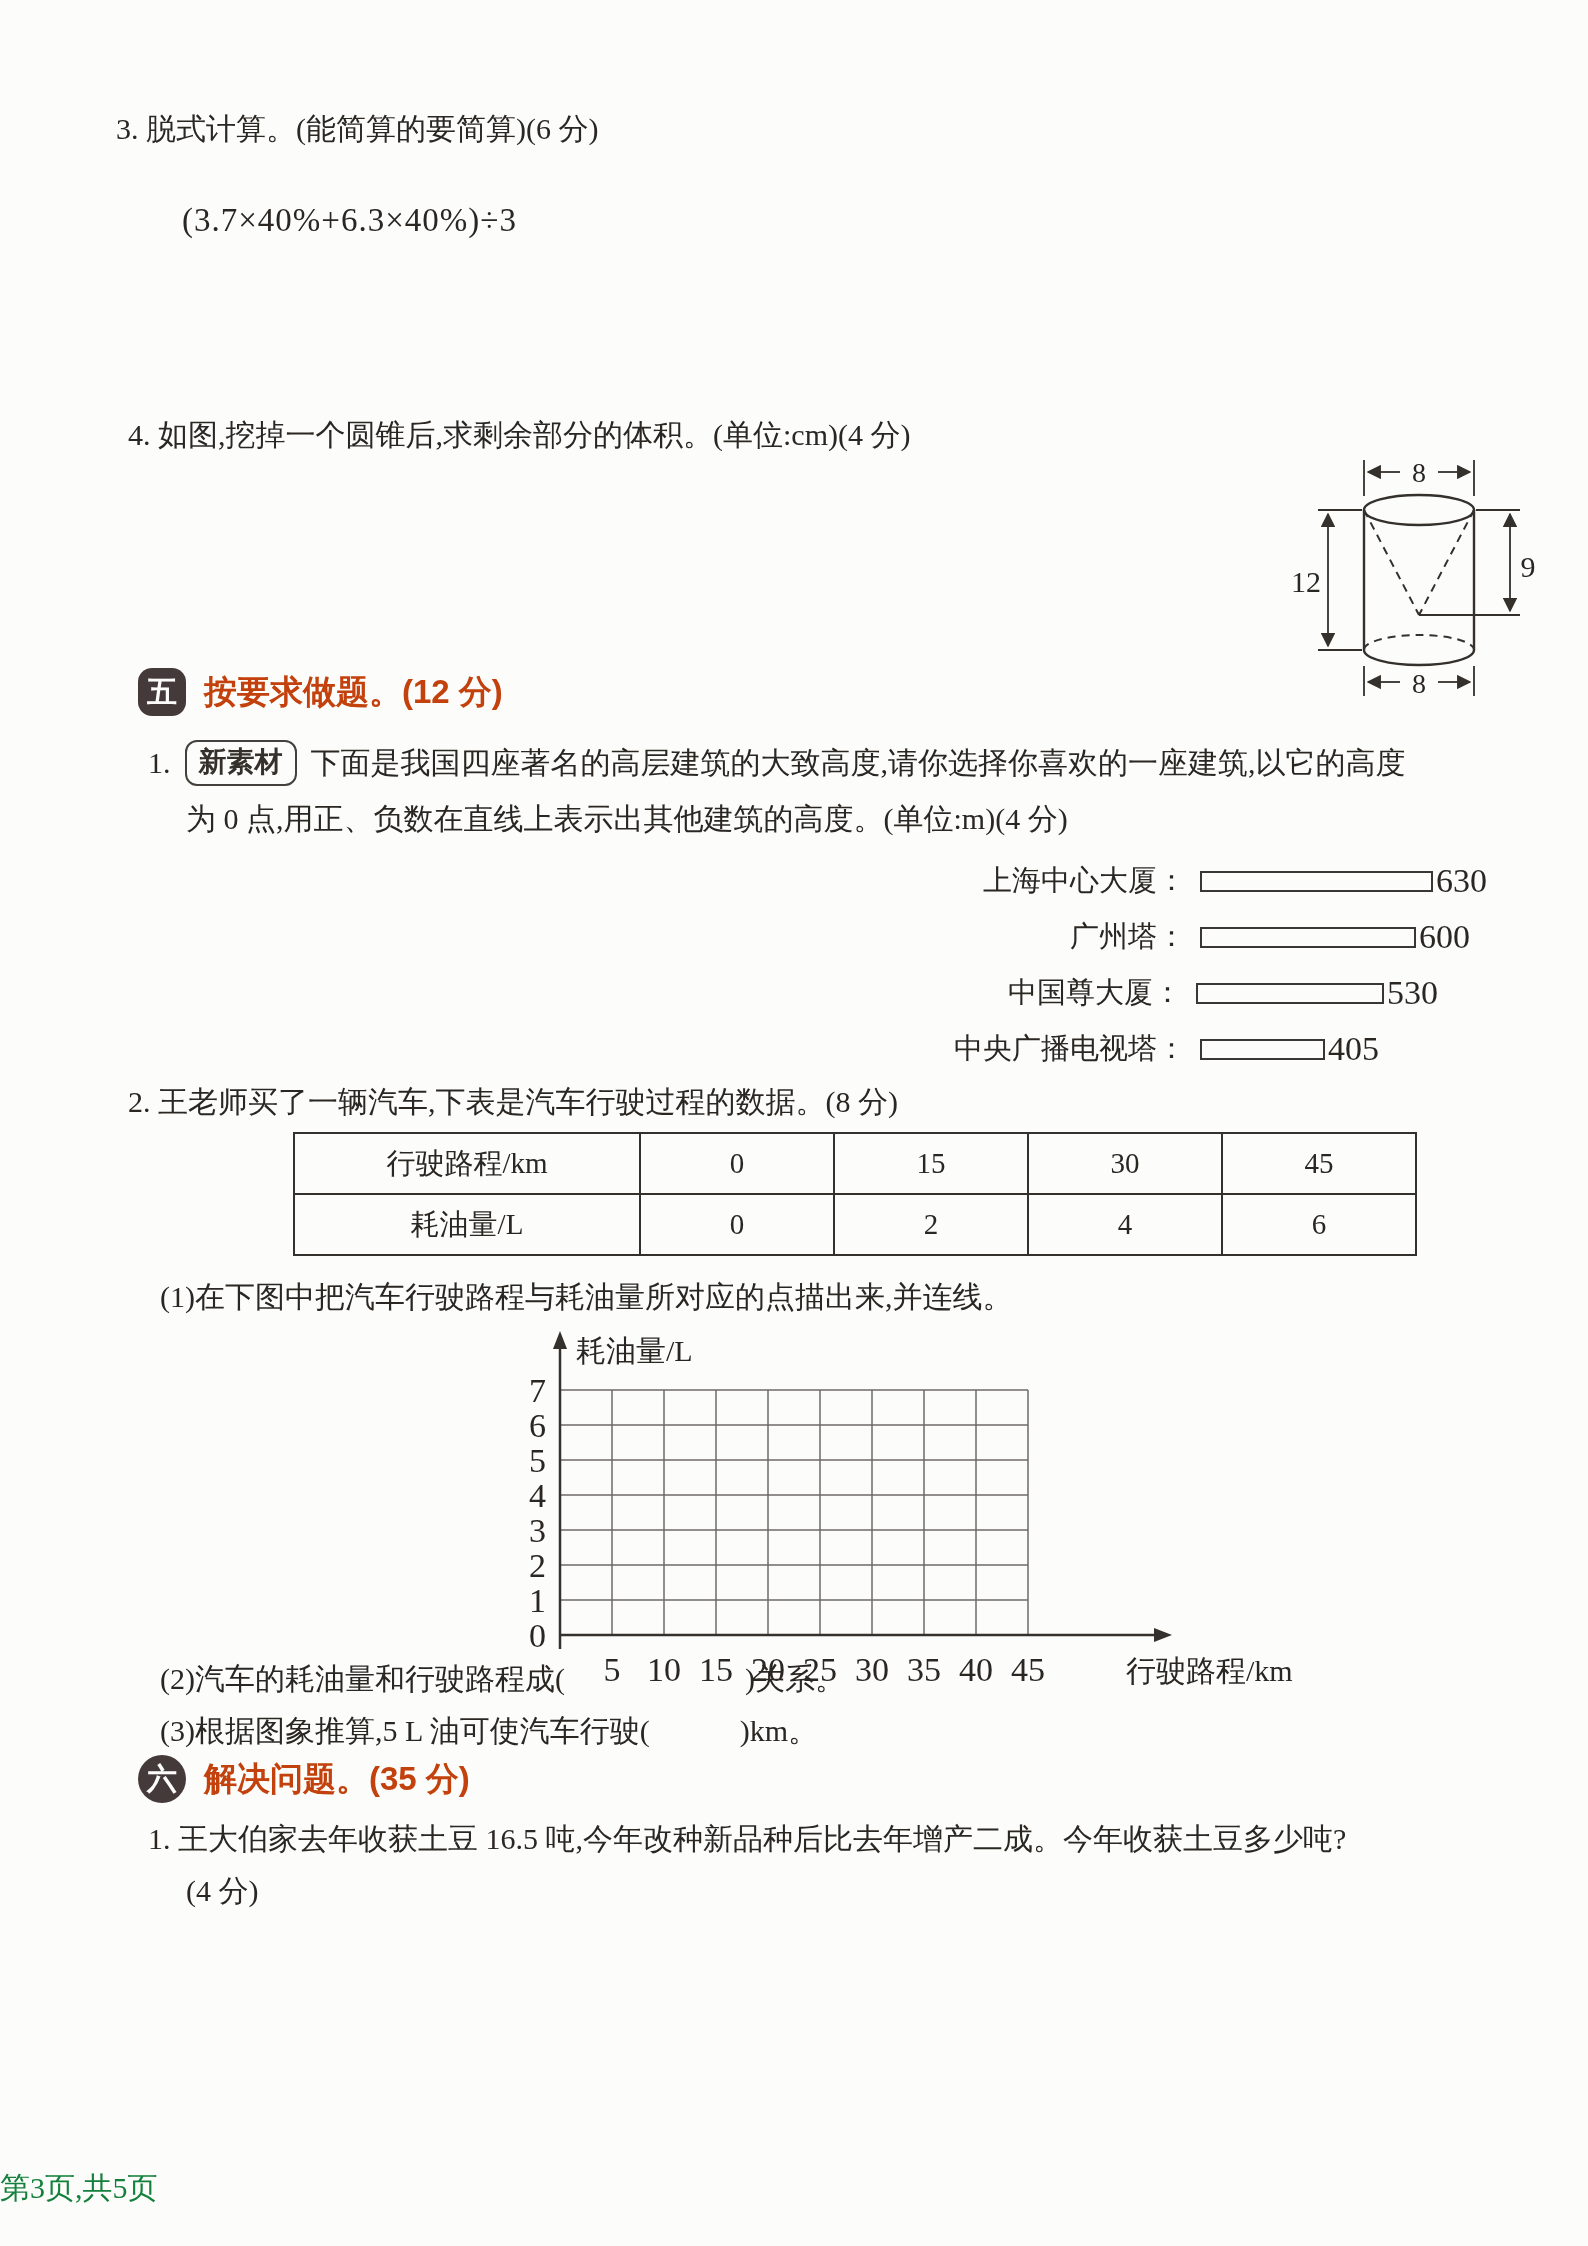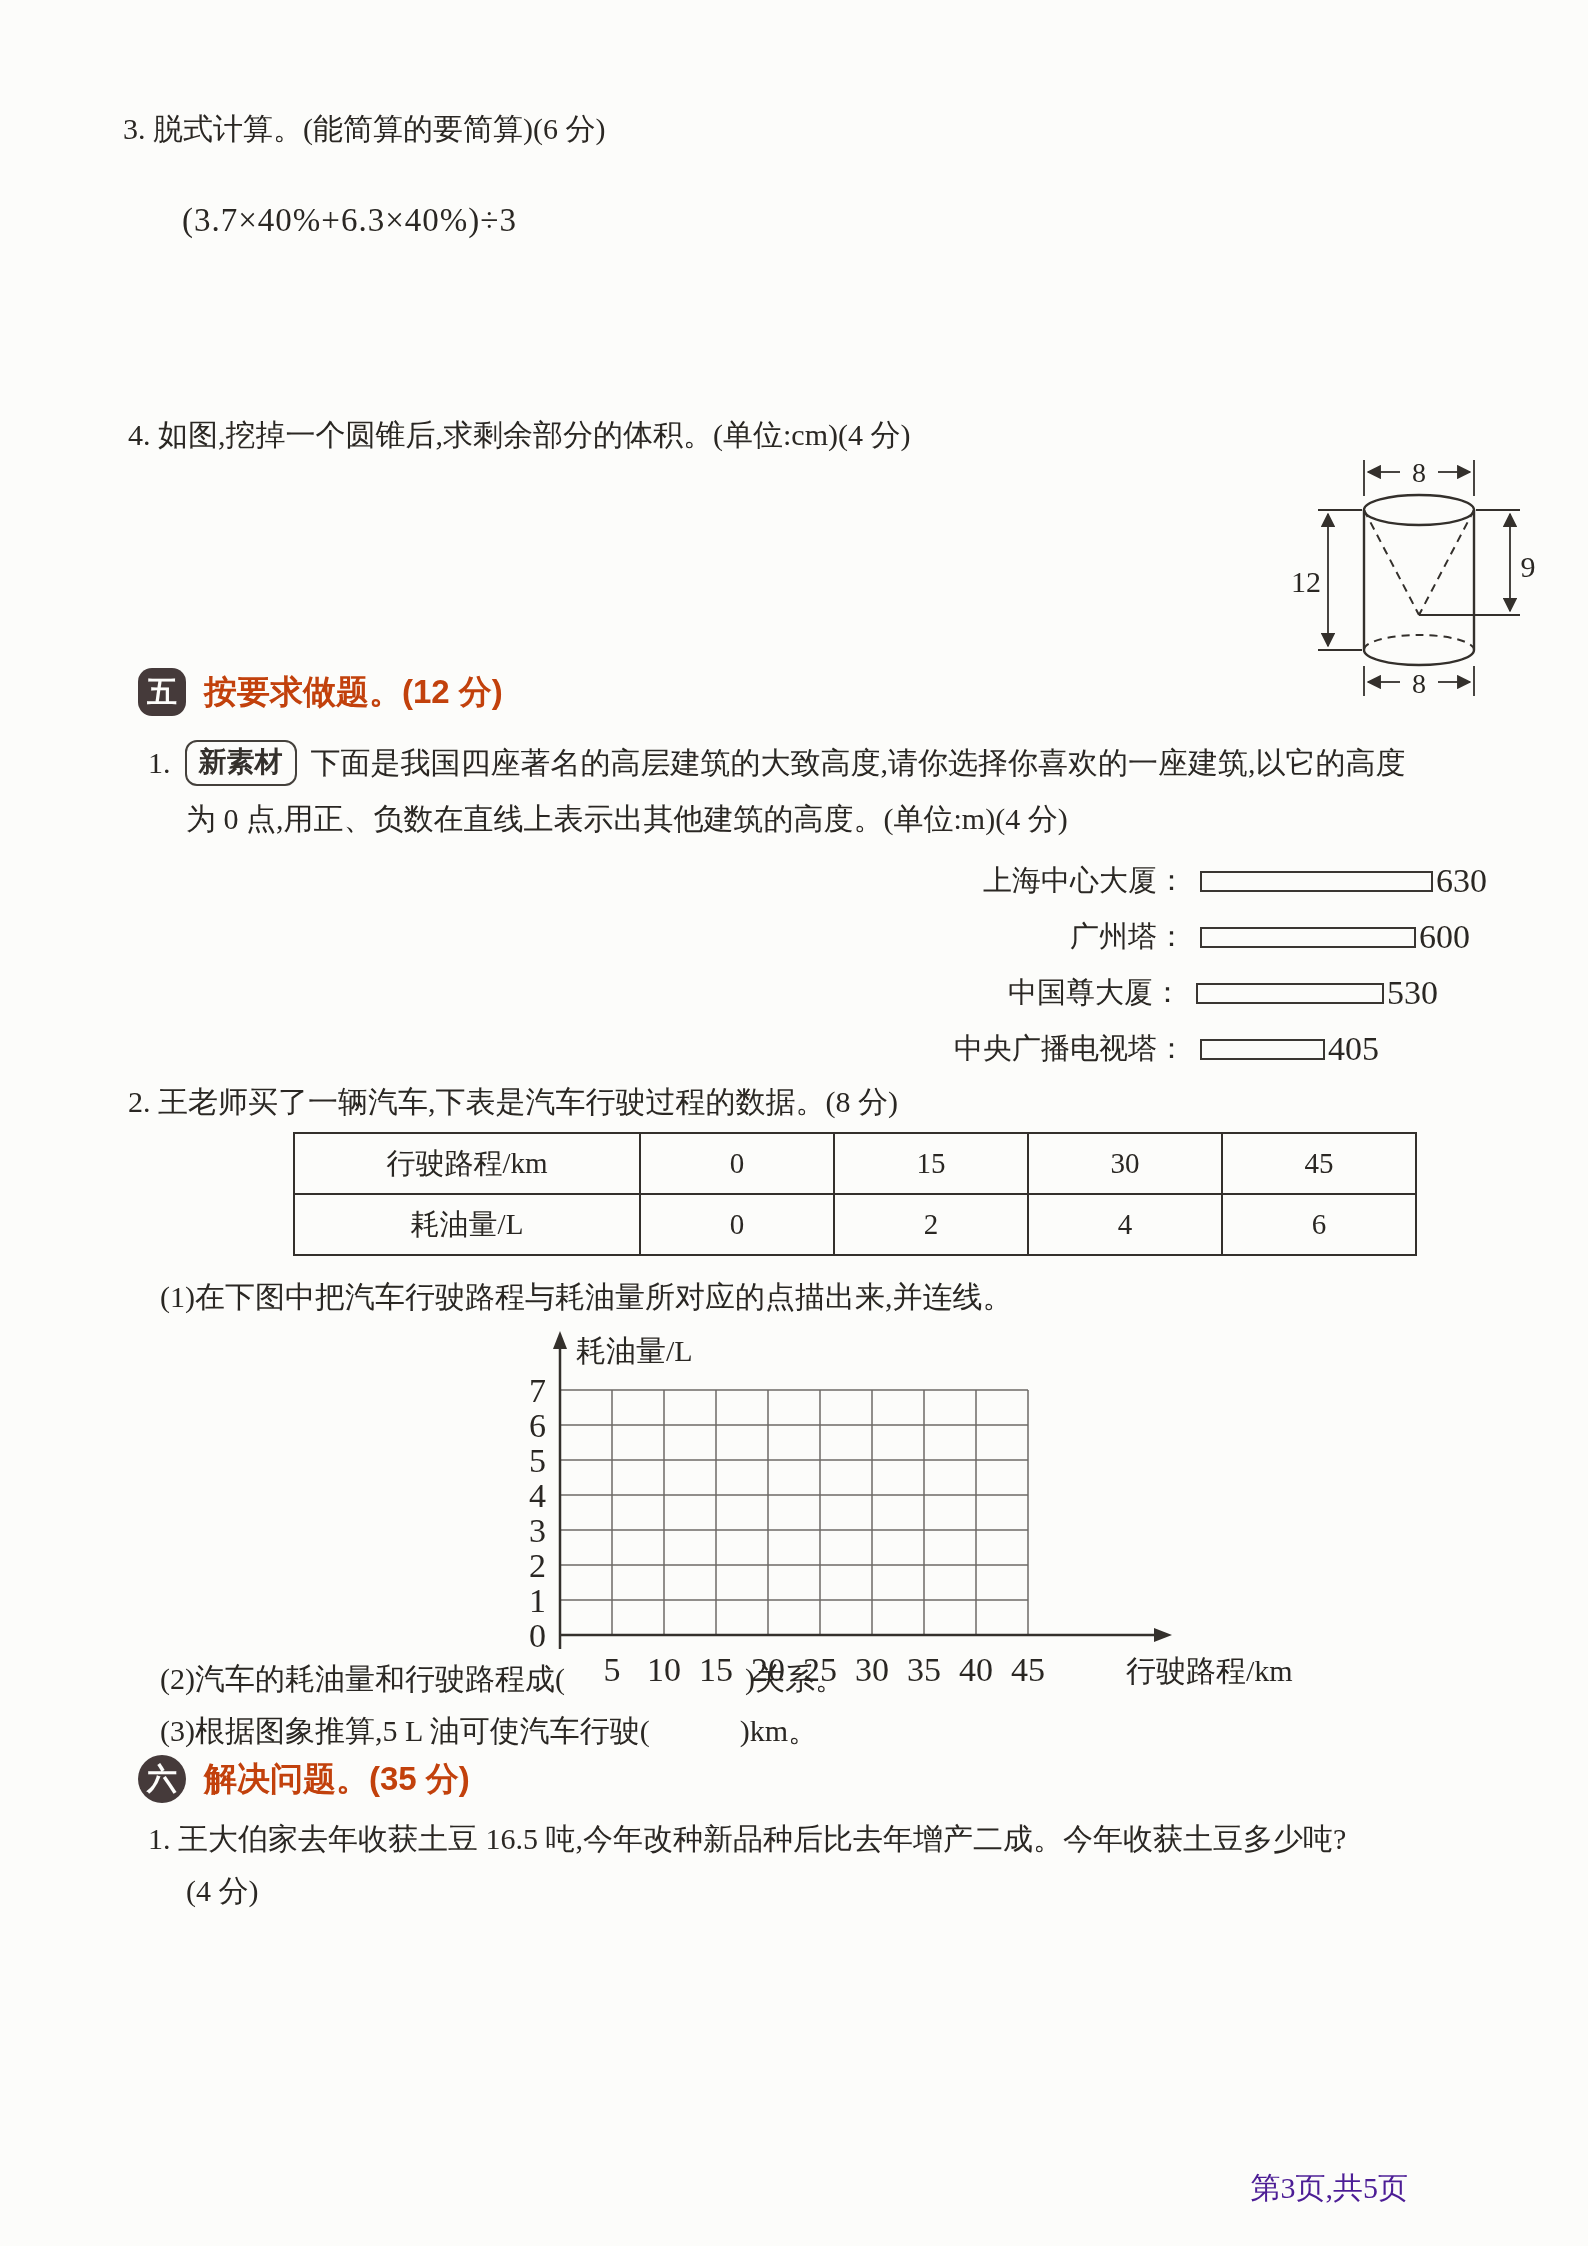--- a/index.html
+++ b/index.html
@@ -37,28 +37,28 @@
   .bld-bar{display:inline-block;height:17px;border:2.5px solid #3a3632;background:transparent;margin-left:14px;}
   .bld-val{font-size:34px;margin-left:3px;}
   table.data-table{border-collapse:collapse;table-layout:fixed;width:1114px;}
   table.data-table td{
     border:2.5px solid #34302c;height:59px;text-align:center;
     font-size:29px;color:#2a2723;padding:0;
   }
   td.col-head{width:344px;}
   td.col-val{width:192px;}
   svg text{font-family:"Liberation Serif","DejaVu Serif",serif;fill:#2a2723;}
-  .footer{left:0;width:1408px;text-align:right;font-size:30px;color:#4c1d95;}
+  .footer{left:0;width:1408px;text-align:left;font-size:30px;color:#15803d;}
 </style>
 </head>
 <body>
 
 <div id="paper">
 
-  <div class="abs body-text" style="left:123px;top:110px;">3. 脱式计算。(能简算的要简算)(6 分)</div>
+  <div class="abs body-text" style="left:116px;top:110px;">3. 脱式计算。(能简算的要简算)(6 分)</div>
   <div class="abs expr" style="left:182px;top:190px;margin-top:12px;">(3.7×40%+6.3×40%)÷3</div>
 
   <div class="abs body-text" style="left:128px;top:416px;">4. 如图,挖掉一个圆锥后,求剩余部分的体积。(单位:cm)(4 分)</div>
 
   <svg class="abs" style="left:1288px;top:452px;" width="302" height="258" viewBox="0 0 302 258">
     <defs>
       <marker id="arr" viewBox="0 0 10 10" refX="9" refY="5" markerWidth="8" markerHeight="8" orient="auto">
         <path d="M0,0 L10,5 L0,10 z" fill="#34302c"></path>
       </marker>
     </defs>

